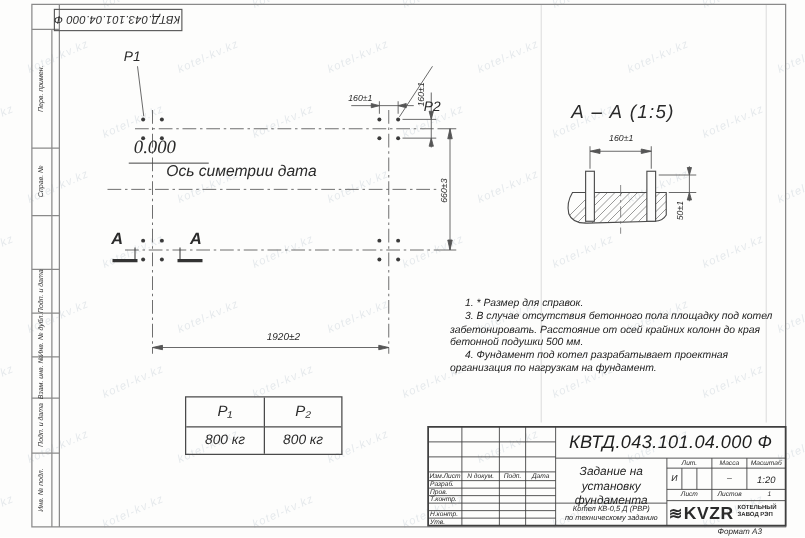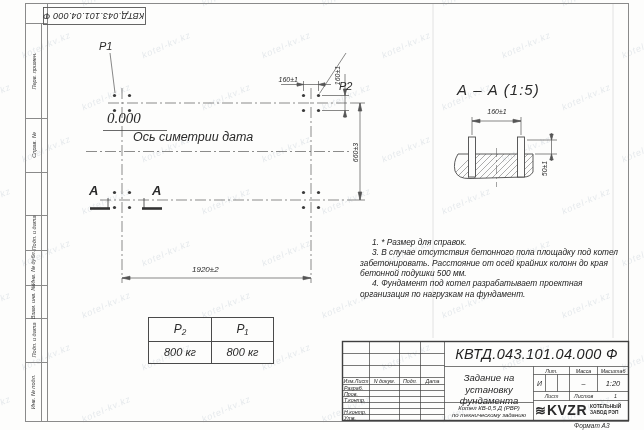--- a/index.html
+++ b/index.html
@@ -284,33 +284,33 @@
   <div class="txt" style="left:339px; top:40px; font-size:11px;margin-top:40px;">P2</div>
   <div class="txt" style="left:107px; top:110px; font-size:15px;font-family:Liberation Serif, serif;">0.000</div>
   <div class="txt" style="left:133px; top:130px; font-size:12.5px;">Ось симетрии дата</div>
   <div class="txt" style="left:272px; top:76px; width:26px; text-align:right; font-size:7px;">160±1</div>
   <div class="rotwrap" style="left:331px; top:61px; width:14px; height:28px;">
     <span style="font-size:7px;">160±1</span>
     </div>
   <div class="rotwrap" style="left:349px; top:134px; width:14px; height:36px;">
     <span style="font-size:7px;">660±3</span>
     </div>
-  <div class="txt" style="left:192px; top:265px; width:48px; text-align:left; font-size:8px;">1920±2</div>
+  <div class="txt" style="left:192px; top:265px; width:48px; text-align:right; font-size:8px;">1920±2</div>
   <div class="txt" style="left:89px; top:183px; font-size:13px; font-weight:600;">А</div>
   <div class="txt" style="left:152px; top:183px; font-size:13px; font-weight:600;">А</div>
 
   <div class="txt" style="left:457px; top:81px; font-size:15px; letter-spacing:1px;">А – А (1:5)</div>
   <div class="txt" style="left:477px; top:108px; width:40px; text-align:center; font-size:7px;">160±1</div>
   <div class="rotwrap" style="left:539px; top:156px; width:12px; height:24px;">
     <span style="font-size:7px;">50±1</span>
     </div>
 
   <div id="load-table">
+    <div class="cell hdr">P₁</div>
     <div class="cell hdr">P₂</div>
-    <div class="cell hdr">P₁</div>
     <div class="cell val">800 кг</div>
     <div class="cell val">800 кг</div>
   </div>
 
   <div id="notes">
     <p>1. * Размер для справок.</p>
     <p>3. В случае отсутствия бетонного пола площадку под котел забетонировать. Расстояние от осей крайних колонн до края бетонной подушки 500 мм.</p>
     <p>4. Фундамент под котел разрабатывает проектная организация по нагрузкам на фундамент.</p>
   </div>
 

